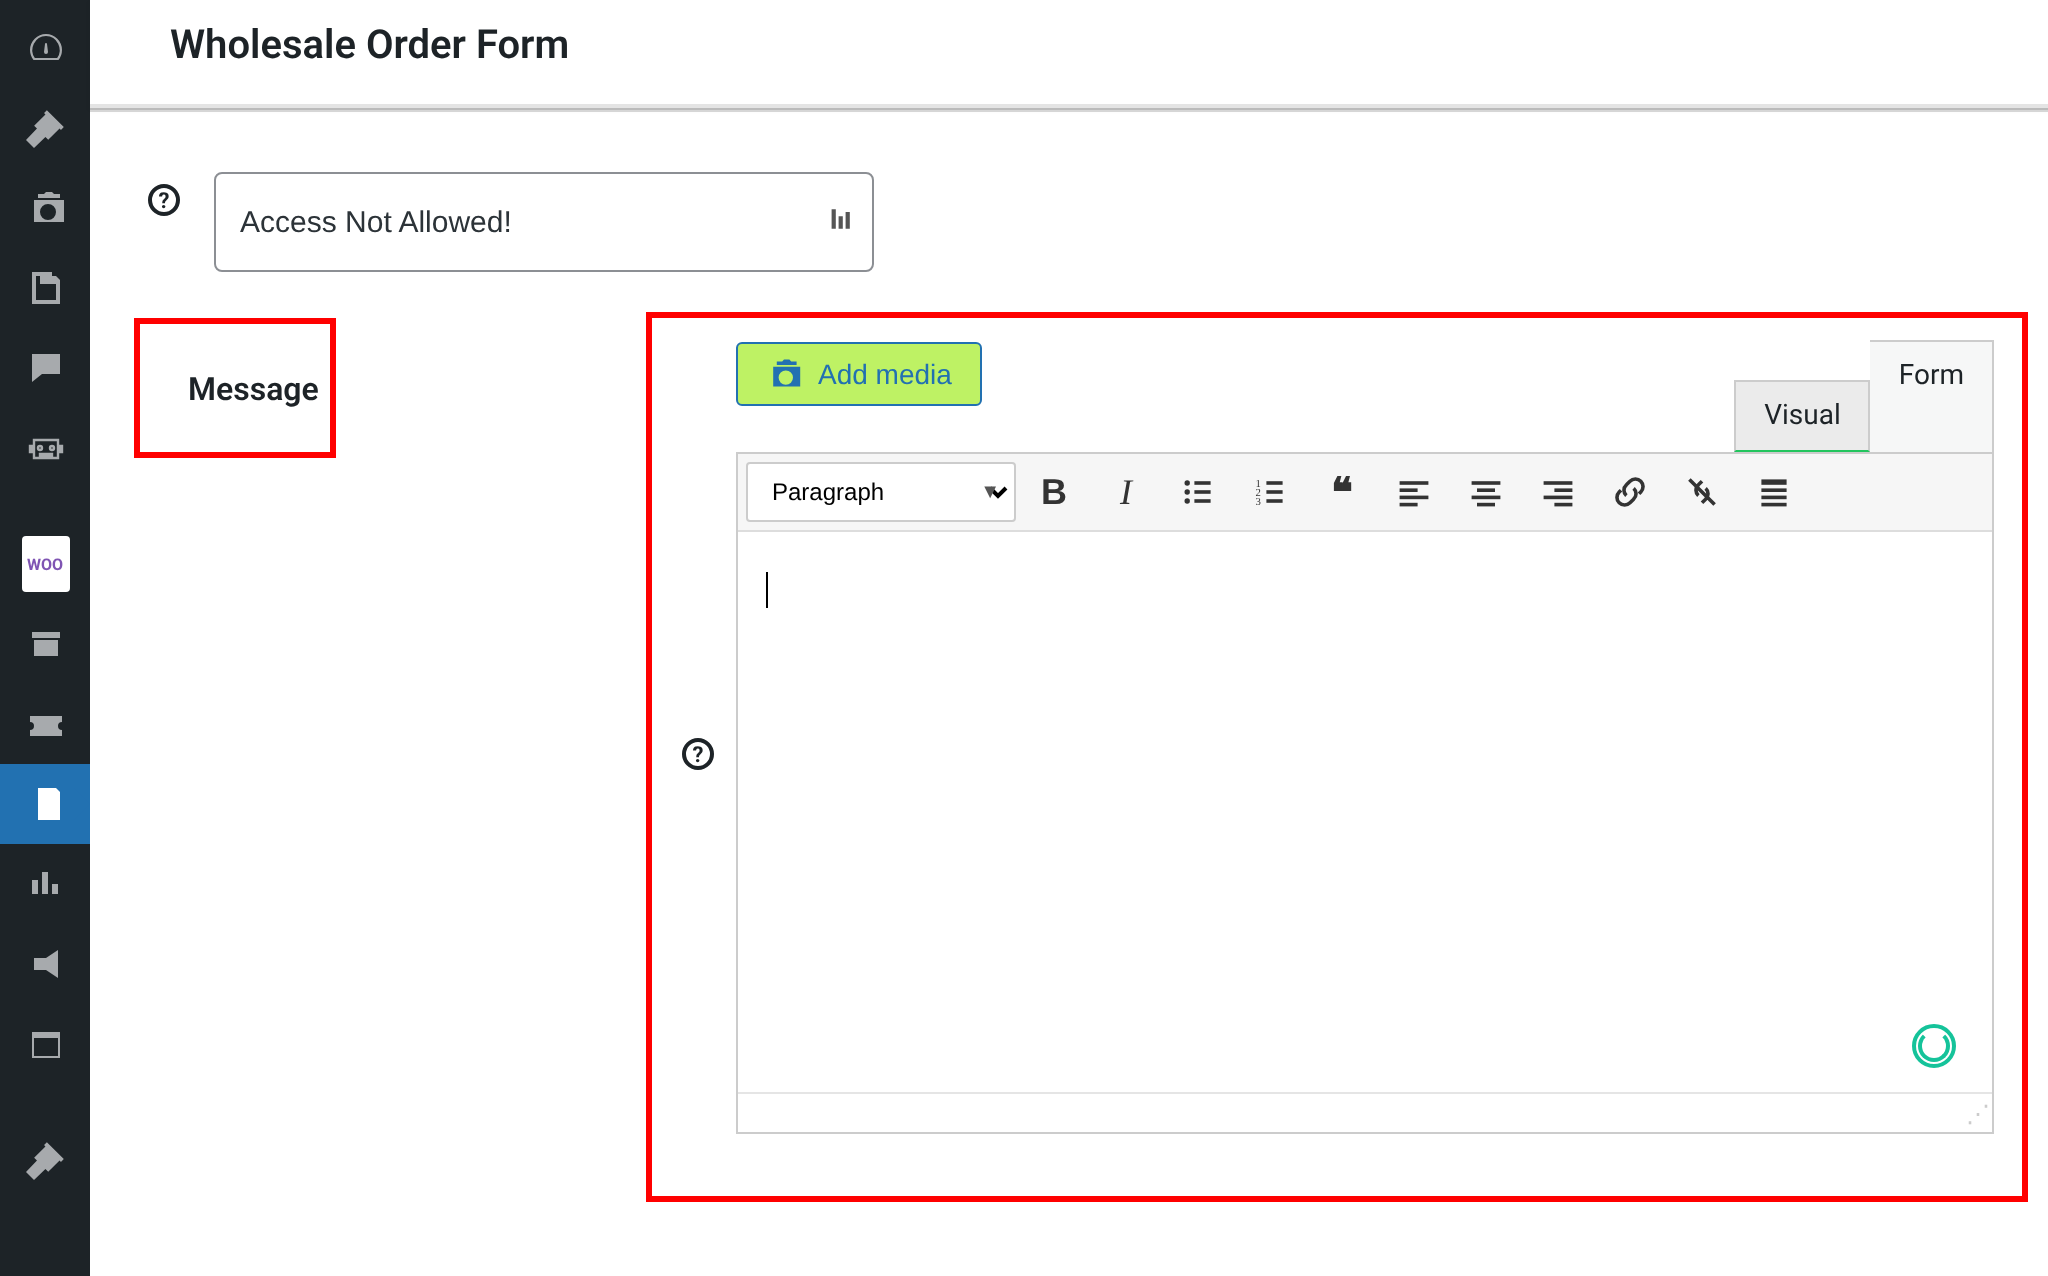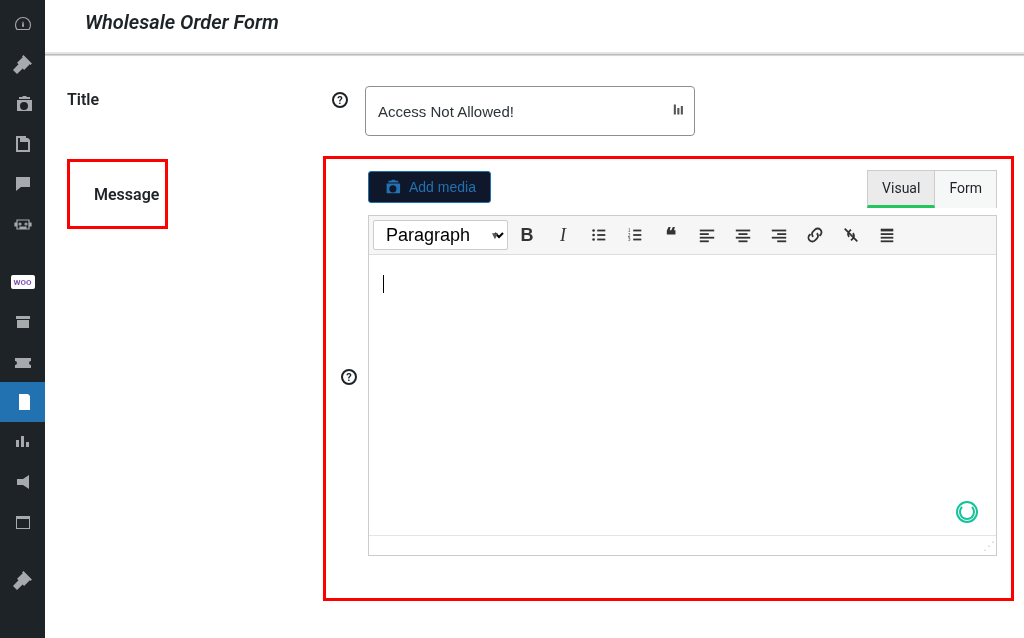--- a/index.html
+++ b/index.html
@@ -7,25 +7,25 @@
     
     .wrapper { display: flex; width: 1024px; height: 638px; }
     
     
     .admin-sidebar { width: 45px; background: #1d2327; display: flex; flex-direction: column; padding-top: 4px; }
     .sidebar-item { width: 45px; height: 40px; display: flex; align-items: center; justify-content: center; cursor: pointer; position: relative; }
     .sidebar-item svg { width: 20px; height: 20px; fill: #a7aaad; }
     .sidebar-item.active { background: #2271b1; }
     .sidebar-item.active svg { fill: #fff; }
     .sidebar-item.active::after { content: ""; position: absolute; right: -8px; top: 50%; margin-top: -8px; border: 8px solid transparent; border-left-color: #2271b1; z-index: 10; }
-    .woo-badge { width: 24px; height: 14px; background: #fff; color: #7f54b3; font-size: 8px; font-weight: bold; border-radius: 2px; display: flex; align-items: center; justify-content: center; }
+    .woo-badge { width: 24px; height: 28px; background: #fff; color: #7f54b3; font-size: 8px; font-weight: bold; border-radius: 2px; display: flex; align-items: center; justify-content: center; }
     
     
     .main { flex: 1; display: flex; flex-direction: column; }
-    .header { padding: 10px 40px 18px; border-bottom: 2px solid #e4e4e4; box-shadow: 0 1px 3px rgba(0,0,0,0.05); font-style: italic; }
+    .header { padding: 10px 40px 18px; border-bottom: 2px solid #e4e4e4; box-shadow: 0 1px 3px rgba(0,0,0,0.05); }
     .page-title { font-size: 20px; font-weight: 600; color: #1d2327; }
     .divider { height: 2px; background: #d6d6d6; border-top: 1px solid #bbb; }
     
     .content { padding: 30px 10px 10px 22px; display: flex; flex-direction: column; gap: 34px; }
     
     .field-row { display: flex; align-items: flex-start; }
     .field-label { width: 258px; font-size: 16px; font-weight: 600; color: #1d2327; padding-top: 4px; }
     .help-wrap { width: 30px; display: flex; justify-content: center; align-items: flex-start; padding-top: 6px; }
     .help-icon { width: 16px; height: 16px; border: 2px solid #1d2327; border-radius: 50%; display: inline-flex; align-items: center; justify-content: center; font-size: 11px; font-weight: bold; cursor: help; }
     
@@ -34,31 +34,31 @@
     .title-input { width: 330px; height: 50px; padding: 6px 36px 6px 12px; border: 1px solid #8c8f94; border-radius: 4px; font-size: 15px; color: #2c3338; }
     .title-input-icon { position: absolute; right: 10px; top: 50%; transform: translateY(-50%); color: #555; }
     
     
     .message-row { display: flex; align-items: flex-start; }
     .message-label-box { width: 101px; height: 70px; margin-top: -11px; border: 3px solid #ff0000; display: flex; align-items: center; justify-content: flex-start; padding-left: 24px; font-size: 16px; font-weight: 600; }
     .message-editor-box { flex: 1; border: 3px solid #ff0000; margin-left: 155px; margin-top: -14px; padding: 12px 14px 8px 42px; position: relative; height: 445px; }
     .message-help { position: absolute; left: 15px; top: 210px; }
     
     
-    .add-media-btn { display: inline-flex; align-items: center; gap: 8px; padding: 6px 14px; border: 1px solid #2271b1; border-radius: 3px; background: #0f172a; color: #2271b1; font-size: 14px; cursor: pointer; }
+    .add-media-btn { display: inline-flex; align-items: center; gap: 8px; padding: 6px 14px; border: 1px solid #2271b1; border-radius: 3px; background: #bef264; color: #2271b1; font-size: 14px; cursor: pointer; }
     .add-media-btn svg { width: 18px; height: 18px; fill: #2271b1; }
     
     .editor-tabs { float: right; display: flex; margin-top: -1px; }
     .editor-tab { padding: 9px 14px; border: 1px solid #ccc; background: #f6f7f7; font-size: 14px; cursor: pointer; border-bottom: none; }
-    .editor-tab.active { background: #ebebeb; border-bottom: 3px solid #22c55e; position: relative; z-index: 3; }
+    .editor-tab.active { background: #ebebeb; border-bottom: 1px solid #22c55e; position: relative; z-index: 3; margin-top: 20px; }
     .editor-tab:last-child { border-left: none; }
     
     .editor-container { border: 1px solid #ccc; margin-top: 12px; clear: both; }
     .editor-toolbar { display: flex; align-items: center; background: #f6f6f6; border-bottom: 1px solid #ddd; padding: 4px; gap: 2px; flex-wrap: wrap; }
-    .format-select { width: 135px; height: 30px; padding: 2px 8px; border: 1px solid #ccc; border-radius: 2px; font-size: 18px; background: #fff; }
+    .format-select { width: 135px; height: 30px; padding: 2px 8px; border: 1px solid #ccc; border-radius: 2px; font-size: 12px; background: #fff; }
     .format-select-wrap { position: relative; }
     .format-caret { position: absolute; right: 8px; top: 10px; pointer-events: none; color: #555; font-size: 10px; }
     .tb-btn { width: 34px; height: 30px; display: inline-flex; align-items: center; justify-content: center; border: 1px solid transparent; border-radius: 2px; cursor: pointer; font-family: Georgia, serif; color: #333; }
     .bold { font-weight: bold; font-size: 18px; font-family: -apple-system, sans-serif; }
     .italic { font-style: italic; font-size: 18px; font-family: Georgia, serif; }
     
     .editor-content { padding: 18px 14px; min-height: 280px; font-family: Georgia, serif; font-size: 17px; color: #000; background: #fff; position: relative; }
     .cursor { display: inline-block; width: 1px; height: 18px; background: #000; vertical-align: middle; }
     .grammarly { position: absolute; bottom: 12px; right: 18px; width: 22px; height: 22px; border-radius: 50%; background: #fff; border: 2px solid #15c39a; display: flex; align-items: center; justify-content: center; }
     .grammarly::after { content: ""; width: 12px; height: 12px; border: 2px solid #15c39a; border-top-color: transparent; border-radius: 50%; }
@@ -145,21 +145,20 @@
 
   <div class="main">
     <div class="header">
       <h1 class="page-title">Wholesale Order Form</h1>
     </div>
     <div class="divider"></div>
 
     <div class="content">
 
       <div class="field-row">
-        <div class="field-label">Title</div>
         <div class="help-wrap">
             <span class="help-icon">?</span>
           </div>
         <div class="field-input">
           <div class="title-input-wrap">
             <input class="title-input" value="Access Not Allowed!" style="">
             <span class="title-input-icon">
               <svg width="14" height="14" viewBox="0 0 20 20" fill="#555">
                   <path d="M4 3h3v14H4V3zm5 5h3v9H9V8zm5-3h3v12h-3V5z"></path>
                 </svg>

